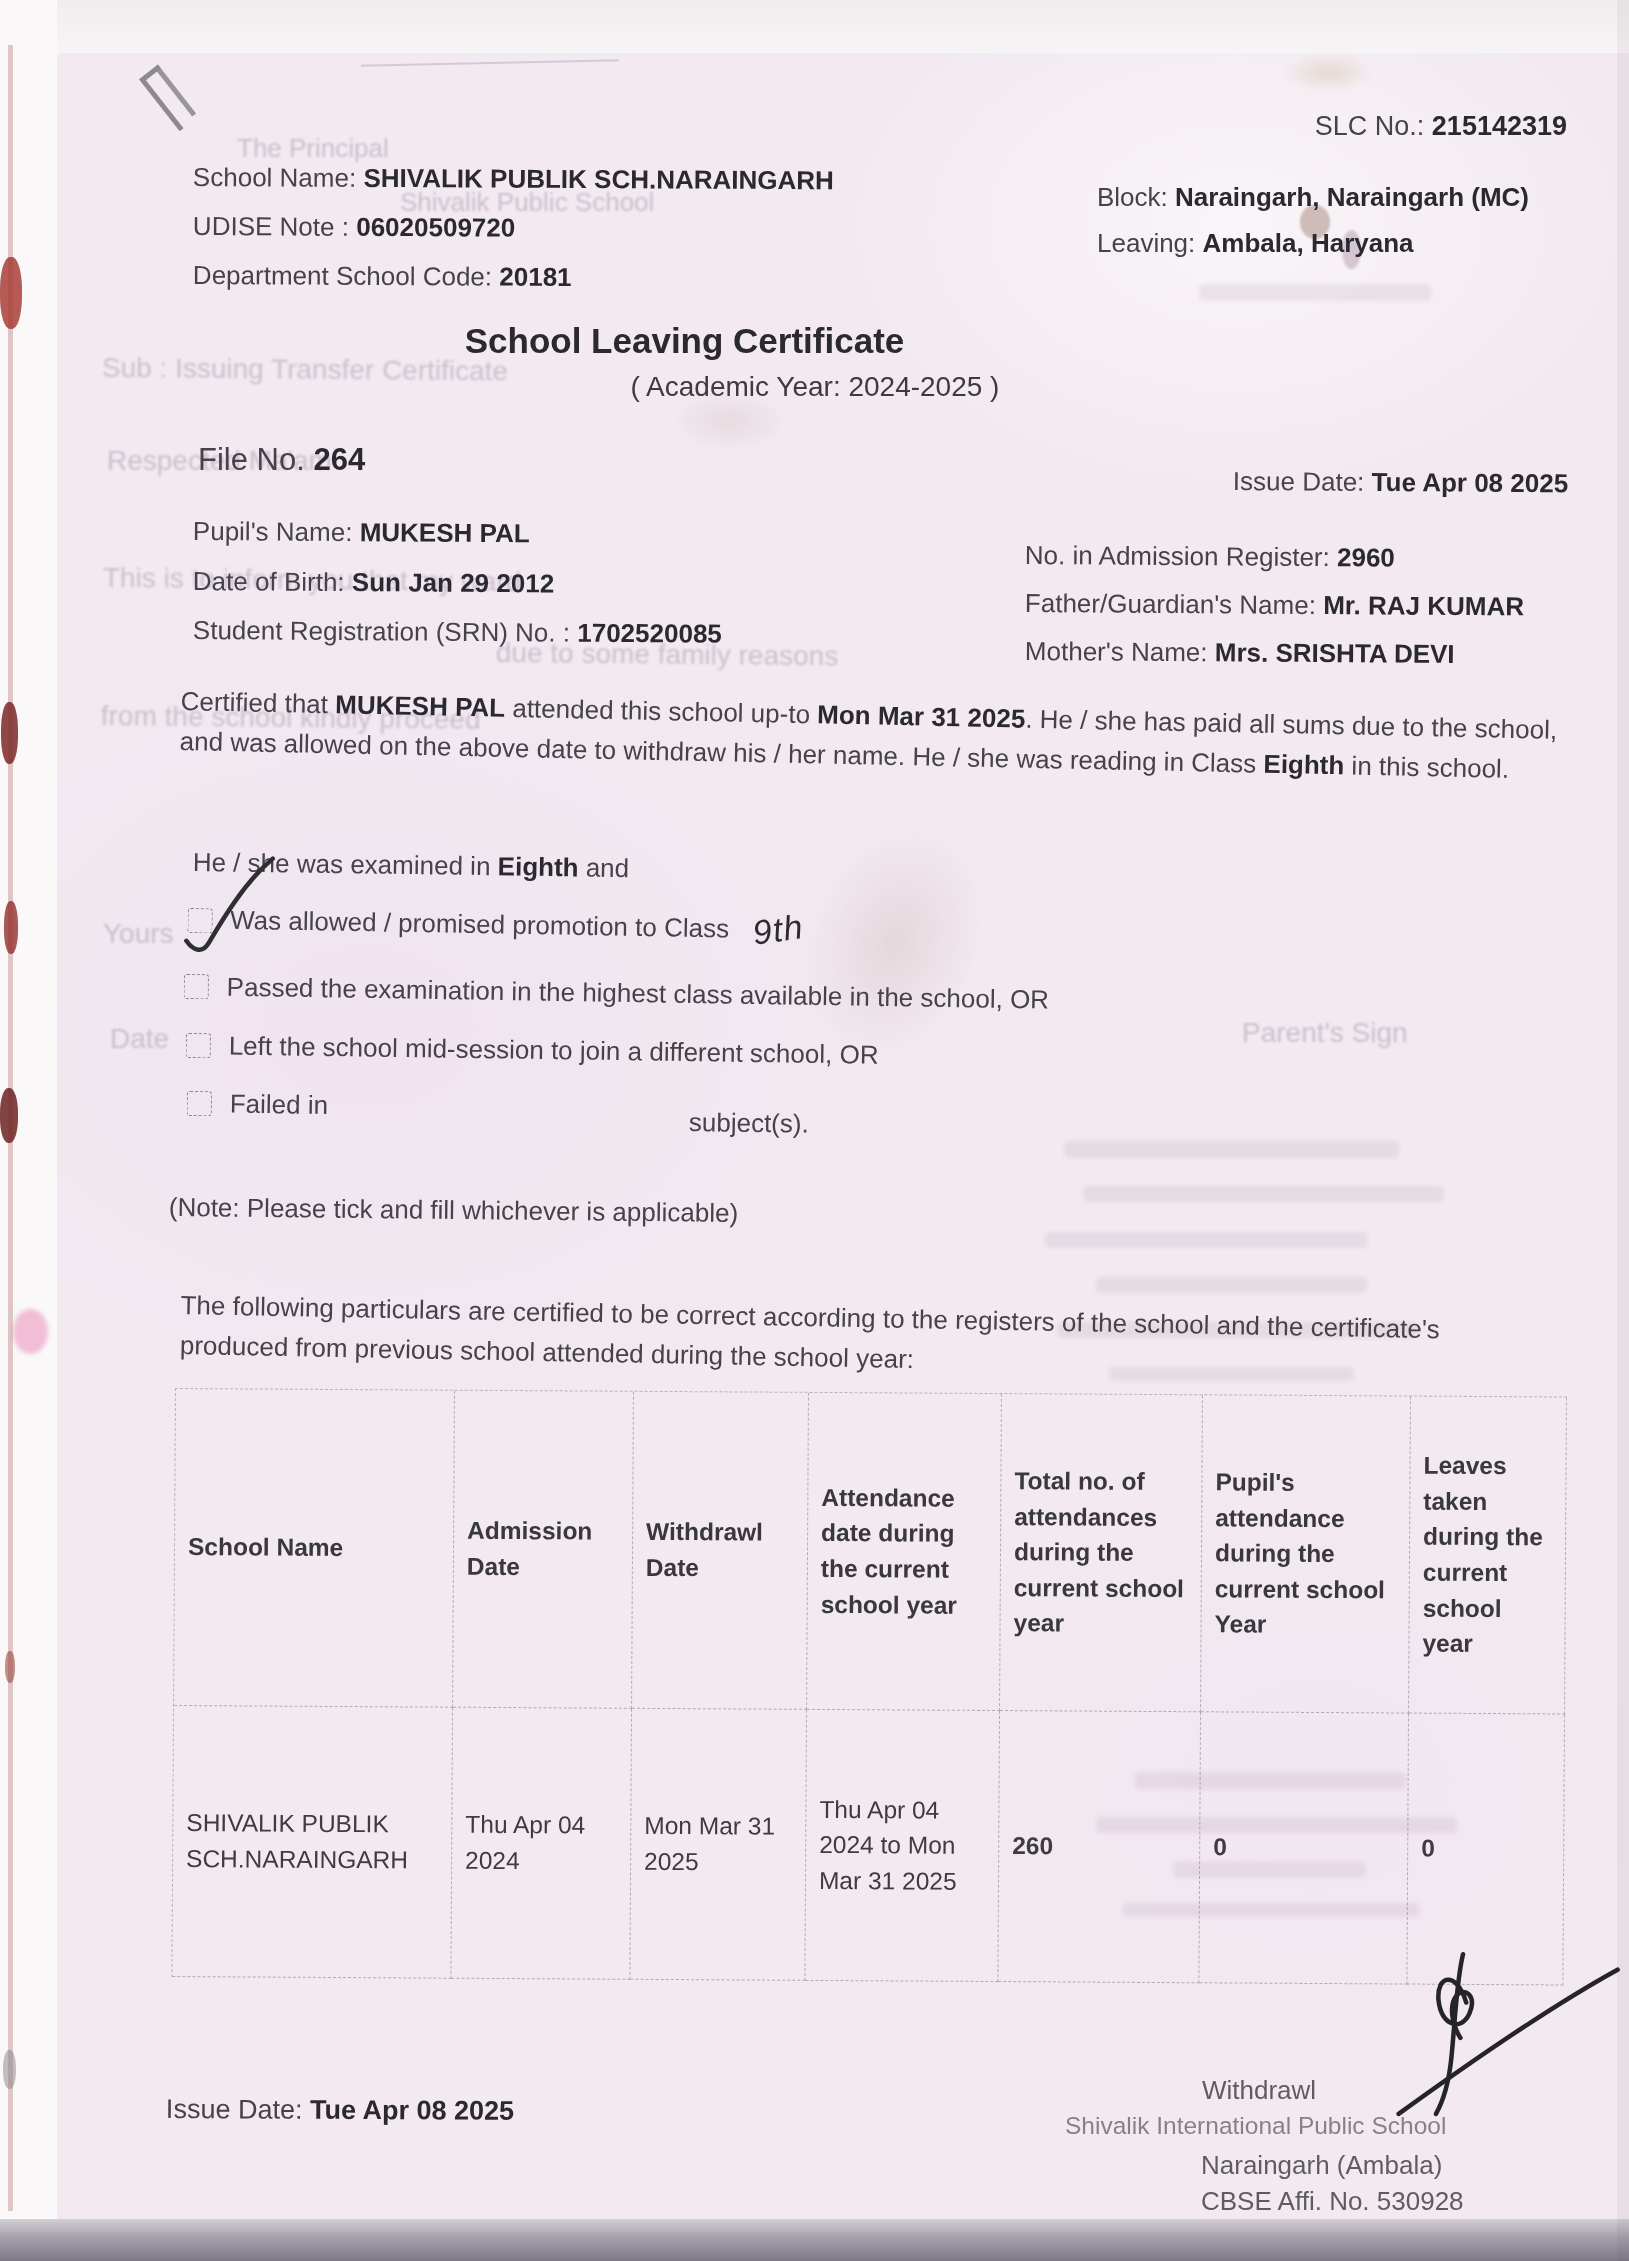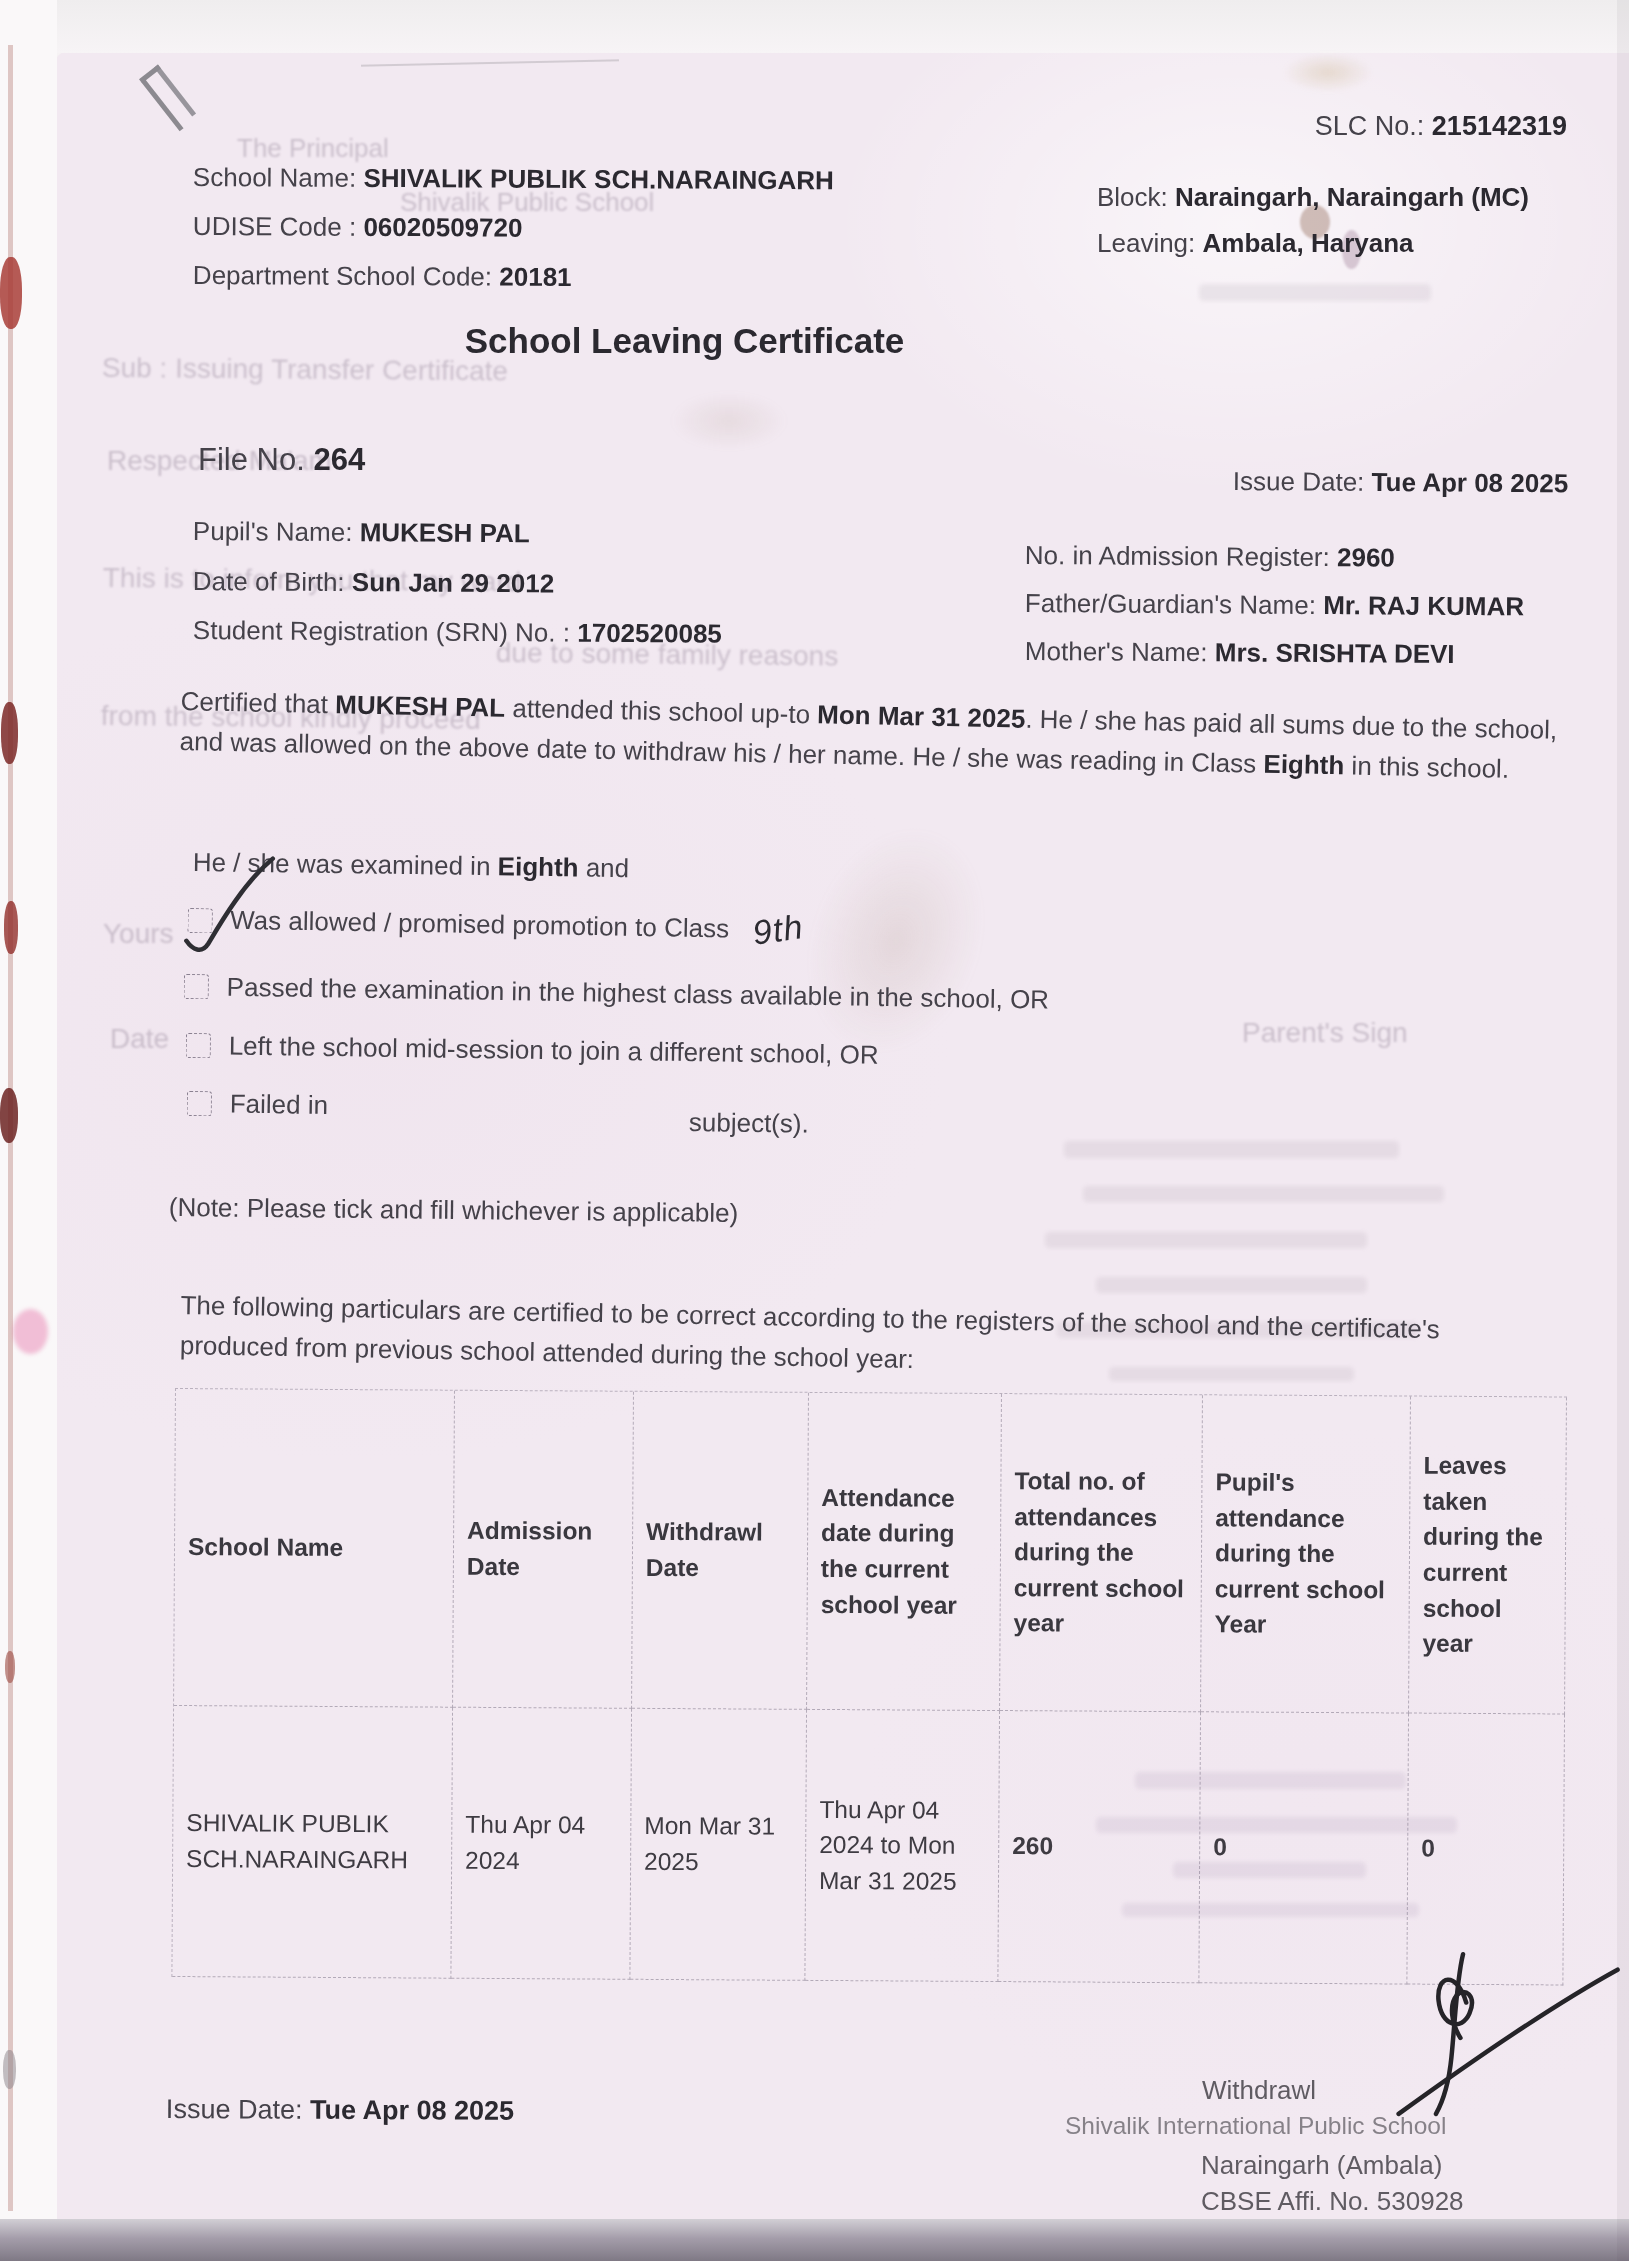--- a/index.html
+++ b/index.html
@@ -99,37 +99,38 @@
   <div class="t" style="left:1277px;top:111px;width:290px;text-align:right;font-size:27px;">
     <span>SLC No.:</span>
     <span class="b">215142319</span>
   </div>
 
   <div class="t" style="left:193px;top:162px;transform:rotate(.3deg);">
     <span>School Name:</span>
     <span class="b">SHIVALIK PUBLIK SCH.NARAINGARH</span>
   </div>
   <div class="t" style="left:193px;top:211px;transform:rotate(.3deg);">
-    <span>UDISE Code :</span>
+    <span>UDISE Note :</span>
     <span class="b">06020509720</span>
   </div>
   <div class="t" style="left:193px;top:260px;transform:rotate(.3deg);">
     <span>Department School Code:</span>
     <span class="b">20181</span>
   </div>
   <div class="t" style="left:1097px;top:182px;">
     <span>Block:</span>
     <span class="b">Naraingarh, Naraingarh (MC)</span>
   </div>
   <div class="t" style="left:1097px;top:228px;">
     <span>Leaving:</span>
     <span class="b">Ambala, Haryana</span>
   </div>
 
   <div class="t b" style="left:0;top:321px;width:1369px;text-align:center;font-size:35px;white-space:nowrap;color:#2b2930;">School Leaving Certificate</div>
+  <div class="t" style="left:0;top:371px;width:1630px;text-align:center;font-size:28px;color:#3d3a42;">( Academic Year: 2024-2025 )</div>
 
   <div class="t" style="left:198px;top:442px;font-size:31px;">
     <span>File No.</span>
     <span class="b">264</span>
   </div>
   <div class="t" style="left:1233px;top:466px;font-size:26px;transform:rotate(.4deg);">
     <span>Issue Date:</span>
     <span class="b">Tue Apr 08 2025</span>
   </div>
 

